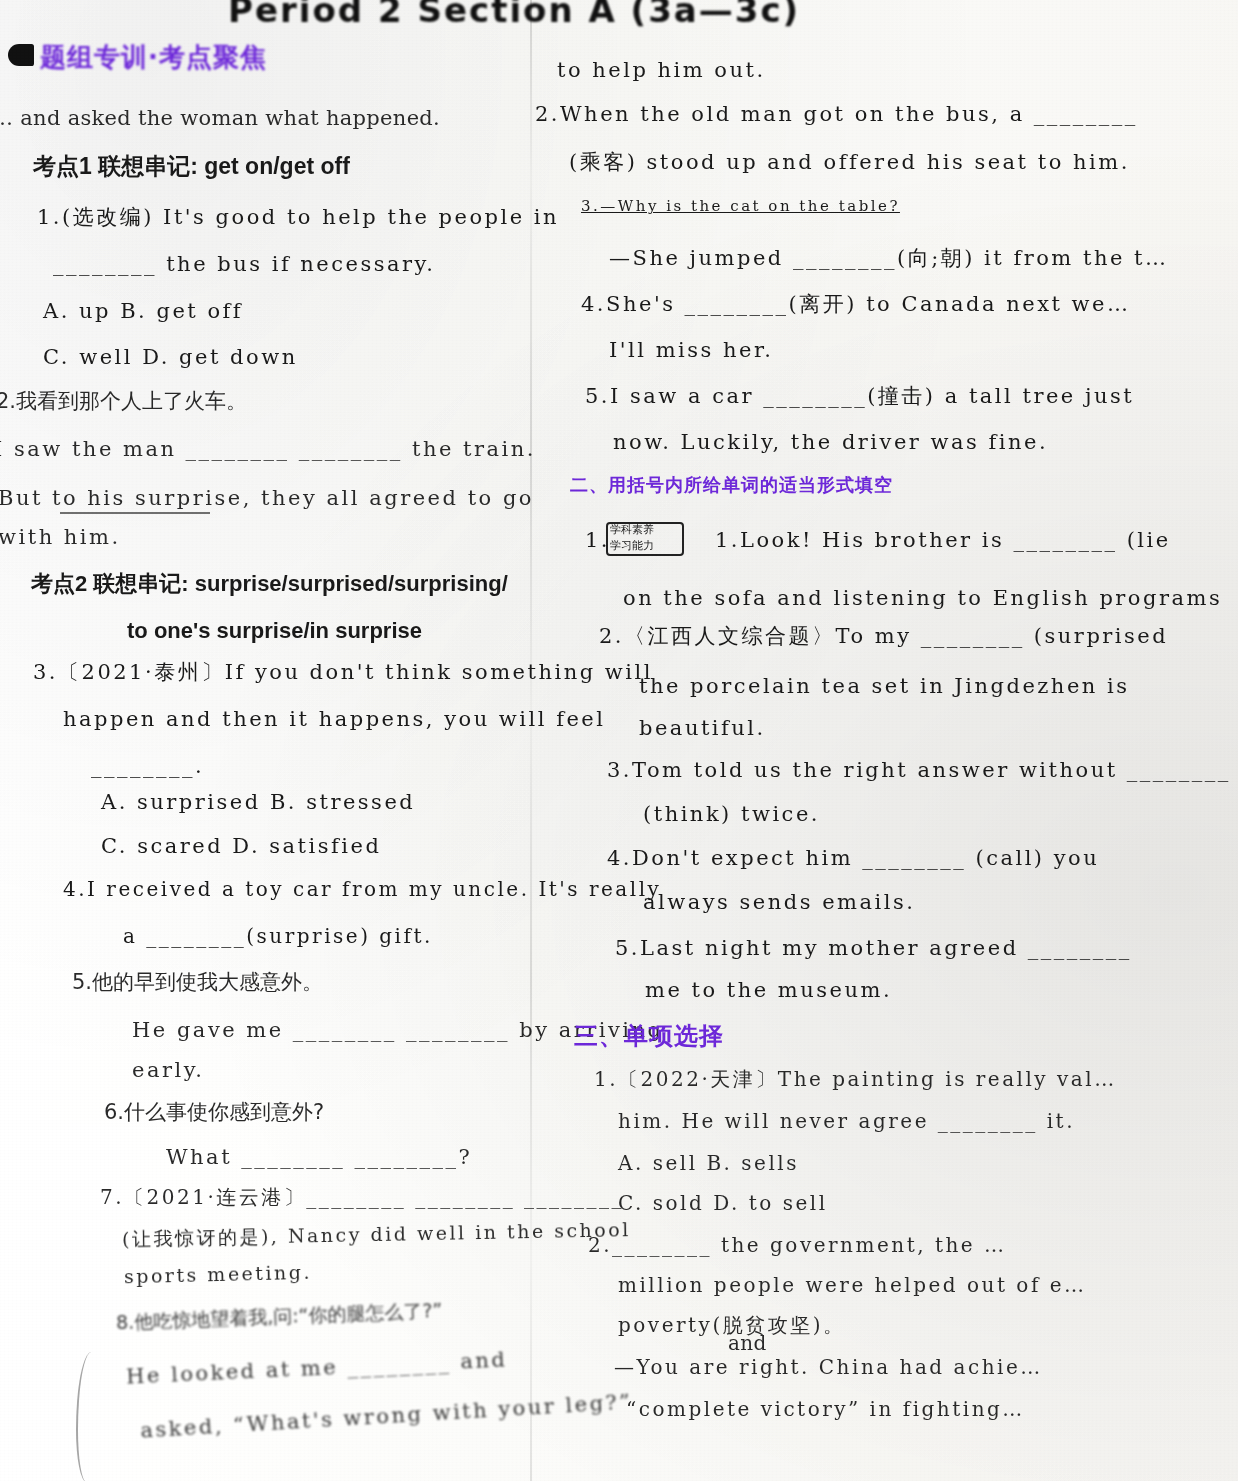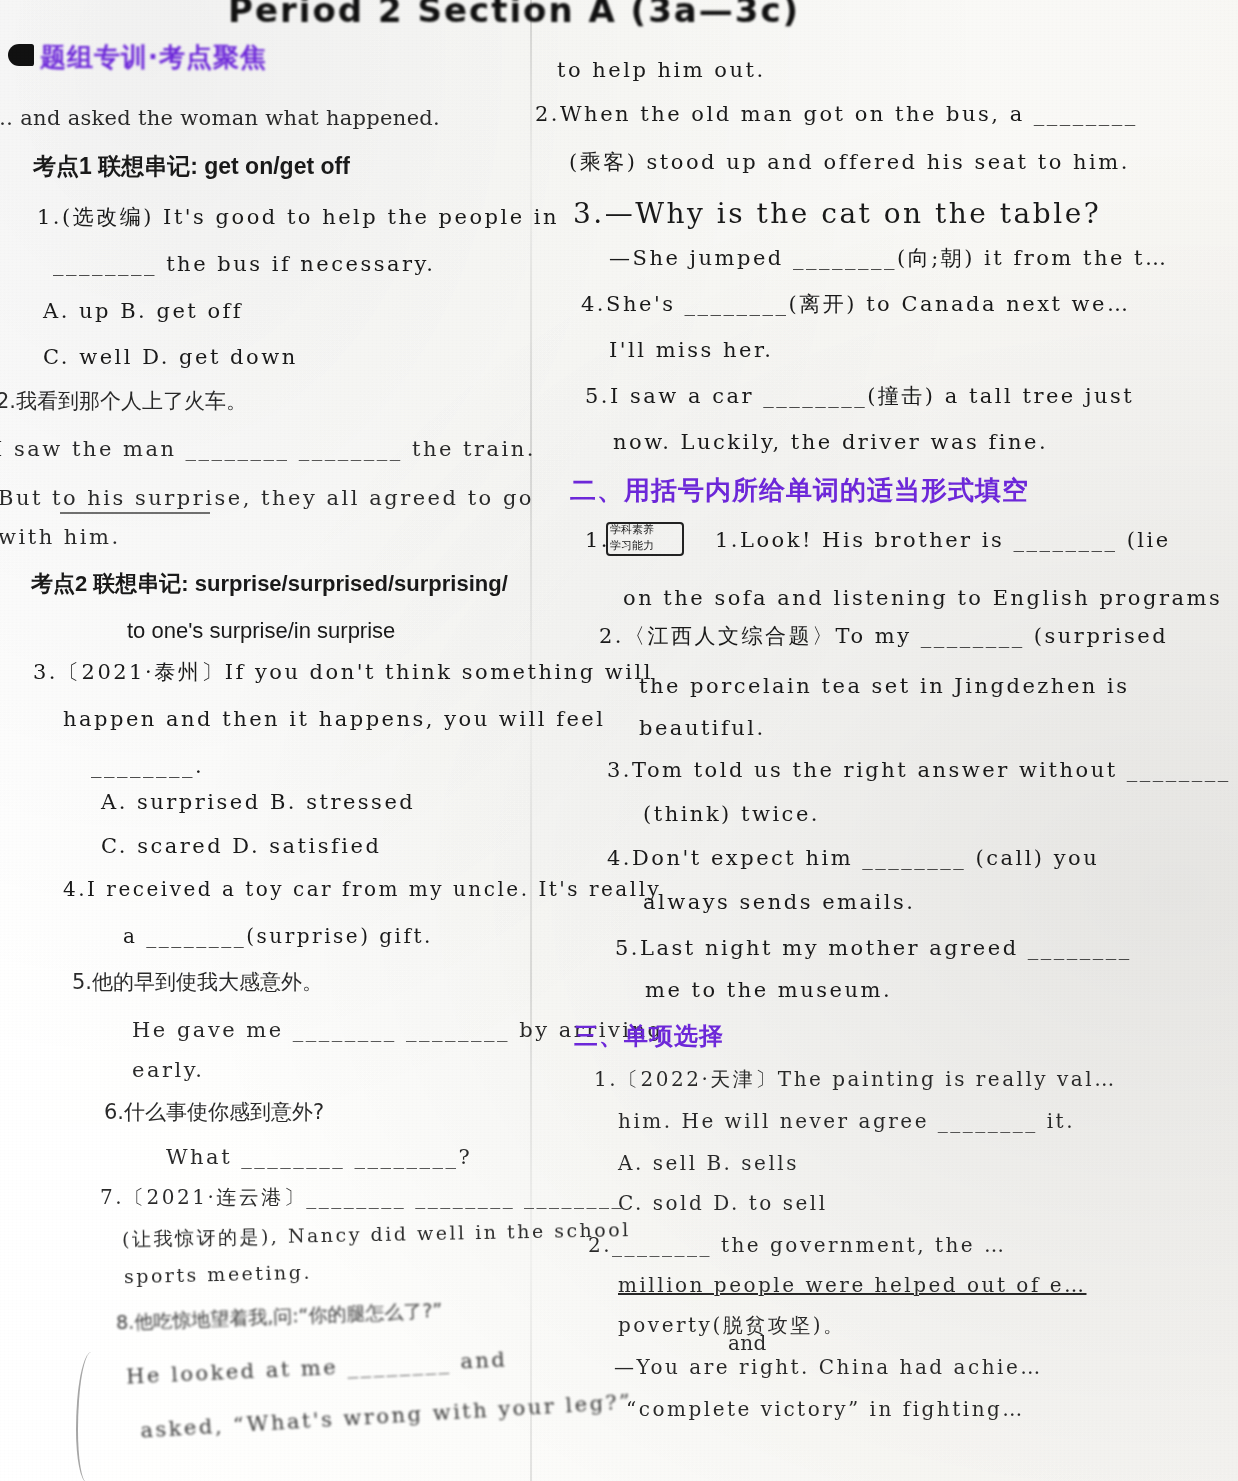--- a/index.html
+++ b/index.html
@@ -135,21 +135,21 @@
   <div class="t hw blur1 sp" style="left:16px; top:345px; font-size:21px;">C. well                  D. get down</div>
 
   <div class="t cn blur2" style="left:-4px; top:389px; font-size:21px;">2.我看到那个人上了火车。</div>
   <div class="t hw blur2 sp" style="left:-6px; top:437px; font-size:21px;">I saw the man ________ ________ the train.</div>
 
   <div class="t hw blur2 sp" style="left:-2px; top:486px; font-size:21px;">But to his surprise, they all agreed to go</div>
   <div class="t hw blur2 sp" style="left:-2px; top:525px; font-size:21px;">with him.</div>
   <div style="position:absolute; left:60px; top:512px; width:150px; border-bottom:2px solid rgba(0,0,0,.55); filter:blur(.4px);"></div>
 
   <div class="t sans blur1" style="left:4px; top:571px; font-size:22px; font-weight:600;">考点2 联想串记: surprise/surprised/surprising/</div>
-  <div class="t sans blur1" style="left:100px; top:618px; font-size:22px;">to one's surprise/in surprise</div>
+  <div class="t sans blur1" style="left:100px; top:618px; font-size:22px;font-weight:bold;">to one's surprise/in surprise</div>
 
   <div class="t hw blur1 sp" style="left:6px; top:660px; font-size:21px;">3.〔2021·泰州〕If you don't think something will</div>
   <div class="t hw blur1 sp" style="left:36px; top:707px; font-size:21px;">happen and then it happens, you will feel</div>
   <div class="t hw blur1 sp" style="left:64px; top:754px; font-size:21px;">________.</div>
   <div class="t hw blur1 sp" style="left:74px; top:790px; font-size:21px;">A. surprised                B. stressed</div>
   <div class="t hw blur1 sp" style="left:74px; top:834px; font-size:21px;">C. scared                   D. satisfied</div>
 
   <div class="t hw blur1 sp" style="left:36px; top:878px; font-size:20px;">4.I received a toy car from my uncle. It's really</div>
   <div class="t hw blur1 sp" style="left:96px; top:925px; font-size:20px;">a ________(surprise) gift.</div>
 
@@ -171,30 +171,30 @@
   <div class="curve" style="left:76px; top:1352px; width:26px; height:130px;"></div>
 </div>
 
 <div class="colR">
 
   <div class="t hw blur1 sp" style="left:-6px; top:58px; font-size:21px;">to help him out.</div>
 
   <div class="t hw blur1 sp" style="left:-28px; top:102px; font-size:21px;">2.When the old man got on the bus, a ________</div>
   <div class="t hw blur1 sp" style="left:6px; top:150px; font-size:21px;">(乘客) stood up and offered his seat to him.</div>
 
-  <div class="t hw blur1 sp" style="left:10px; top:198px; font-size:28px;">3.—Why is the cat on the table?</div>
+  <div class="t hw blur1 sp" style="left:18px; top:198px; font-size:15px;text-decoration:underline;">3.—Why is the cat on the table?</div>
   <div class="t hw blur1 sp" style="left:46px; top:246px; font-size:21px;">—She jumped ________(向;朝) it from the t…</div>
 
   <div class="t hw blur1 sp" style="left:18px; top:292px; font-size:21px;">4.She's ________(离开) to Canada next we…</div>
   <div class="t hw blur1 sp" style="left:46px; top:338px; font-size:21px;">I'll miss her.</div>
 
   <div class="t hw blur1 sp" style="left:22px; top:384px; font-size:21px;">5.I saw a car ________(撞击) a tall tree just</div>
   <div class="t hw blur1 sp" style="left:50px; top:430px; font-size:21px;">now. Luckily, the driver was fine.</div>
 
-  <div class="sec-head" style="left:34px; top:473px; filter:blur(.7px); font-size:26px;">二、用括号内所给单词的适当形式填空</div>
+  <div class="sec-head" style="left:34px; top:473px; filter:blur(.7px); font-size:18px;">二、用括号内所给单词的适当形式填空</div>
 
   <div class="box-note" style="left:70px; top:522px; width:78px; height:34px;"></div>
   <div class="tiny-note" style="left:74px; top:524px;">学科素养</div>
   <div class="tiny-note" style="left:74px; top:540px;">学习能力</div>
 
   <div class="t hw blur1 sp" style="left:22px; top:528px; font-size:21px;">1.</div>
   <div class="t hw blur1 sp" style="left:152px; top:528px; font-size:21px;">1.Look! His brother is ________ (lie</div>
   <div class="t hw blur1 sp" style="left:60px; top:586px; font-size:21px;">on the sofa and listening to English programs</div>
 
   <div class="t hw blur1 sp" style="left:36px; top:624px; font-size:21px;">2.〈江西人文综合题〉To my ________ (surprised</div>
@@ -211,21 +211,21 @@
   <div class="t hw blur1 sp" style="left:82px; top:978px; font-size:21px;">me to the museum.</div>
 
   <div class="sec-head" style="left:38px; top:1020px; filter:blur(.7px); font-size:24px;">三、单项选择</div>
 
   <div class="t hw blur2 sp" style="left:58px; top:1068px; font-size:20px;">1.〔2022·天津〕The painting is really val…</div>
   <div class="t hw blur2 sp" style="left:82px; top:1110px; font-size:20px;">him. He will never agree ________ it.</div>
   <div class="t hw blur2 sp" style="left:82px; top:1152px; font-size:20px;">A. sell                     B. sells</div>
   <div class="t hw blur2 sp" style="left:82px; top:1192px; font-size:20px;">C. sold                     D. to sell</div>
 
   <div class="t hw blur2 sp" style="left:52px; top:1234px; font-size:20px;">2.________ the government, the …</div>
-  <div class="t hw blur2 sp" style="left:82px; top:1274px; font-size:20px;text-decoration:underline;">million people were helped out of e…</div>
+  <div class="t hw blur2 sp" style="left:82px; top:1274px; font-size:20px;">million people were helped out of e…</div>
   <div class="t hw blur2 sp" style="left:82px; top:1314px; font-size:20px;">poverty(脱贫攻坚)。</div>
   <div class="t hw blur2 sp" style="left:90px; top:1398px; font-size:20px;">“complete victory” in fighting…</div>
   <div class="t hw blur2 sp" style="left:78px; top:1356px; font-size:20px;">—You are right. China had achie…</div>
 
   <div class="t hw blur2" style="left:192px; top:1332px; font-size:20px;">and</div>
 </div>
 
 <div class="noise"></div>
 
 </body></html>

